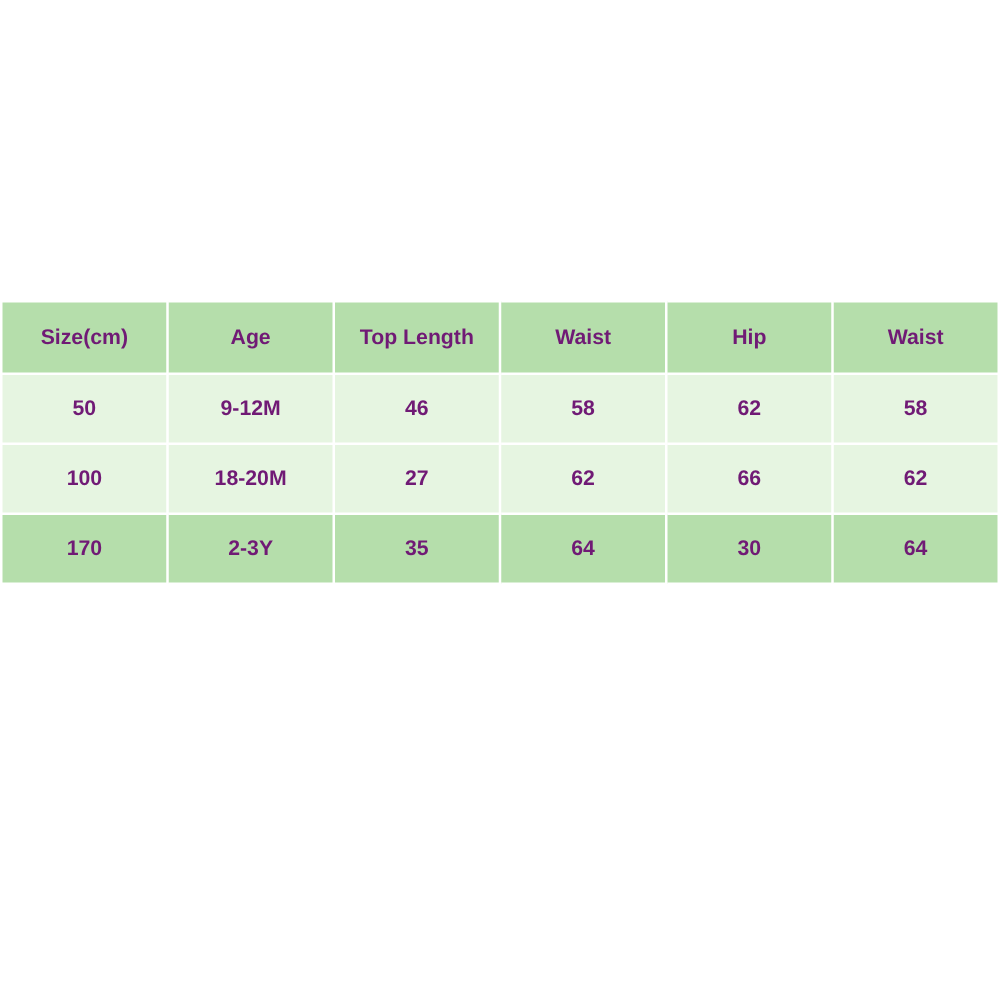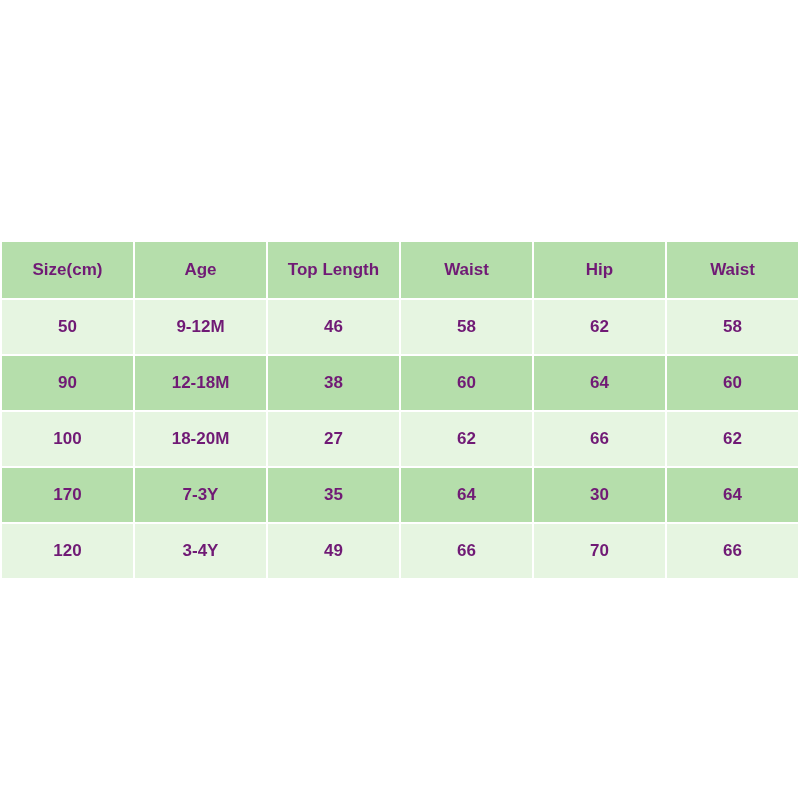--- a/index.html
+++ b/index.html
@@ -75,48 +75,32 @@
       </thead>
       <tbody>
         <tr class="row-light">
           <td>50</td>
           <td>9-12M</td>
           <td>46</td>
           <td>58</td>
           <td>62</td>
           <td>58</td>
         </tr>
-        <tr class="row-dark">
-          <td>90</td>
-          <td>12-18M</td>
-          <td>38</td>
-          <td>60</td>
-          <td>64</td>
-          <td>60</td>
-        </tr>
         <tr class="row-light">
           <td>100</td>
           <td>18-20M</td>
           <td>27</td>
           <td>62</td>
           <td>66</td>
           <td>62</td>
         </tr>
         <tr class="row-dark">
           <td>170</td>
-          <td>7-3Y</td>
+          <td>2-3Y</td>
           <td>35</td>
           <td>64</td>
           <td>30</td>
           <td>64</td>
-        </tr>
-        <tr class="row-light">
-          <td>120</td>
-          <td>3-4Y</td>
-          <td>49</td>
-          <td>66</td>
-          <td>70</td>
-          <td>66</td>
         </tr>
       </tbody>
     </table>
   </div>
 </div>
 
 </body></html>

